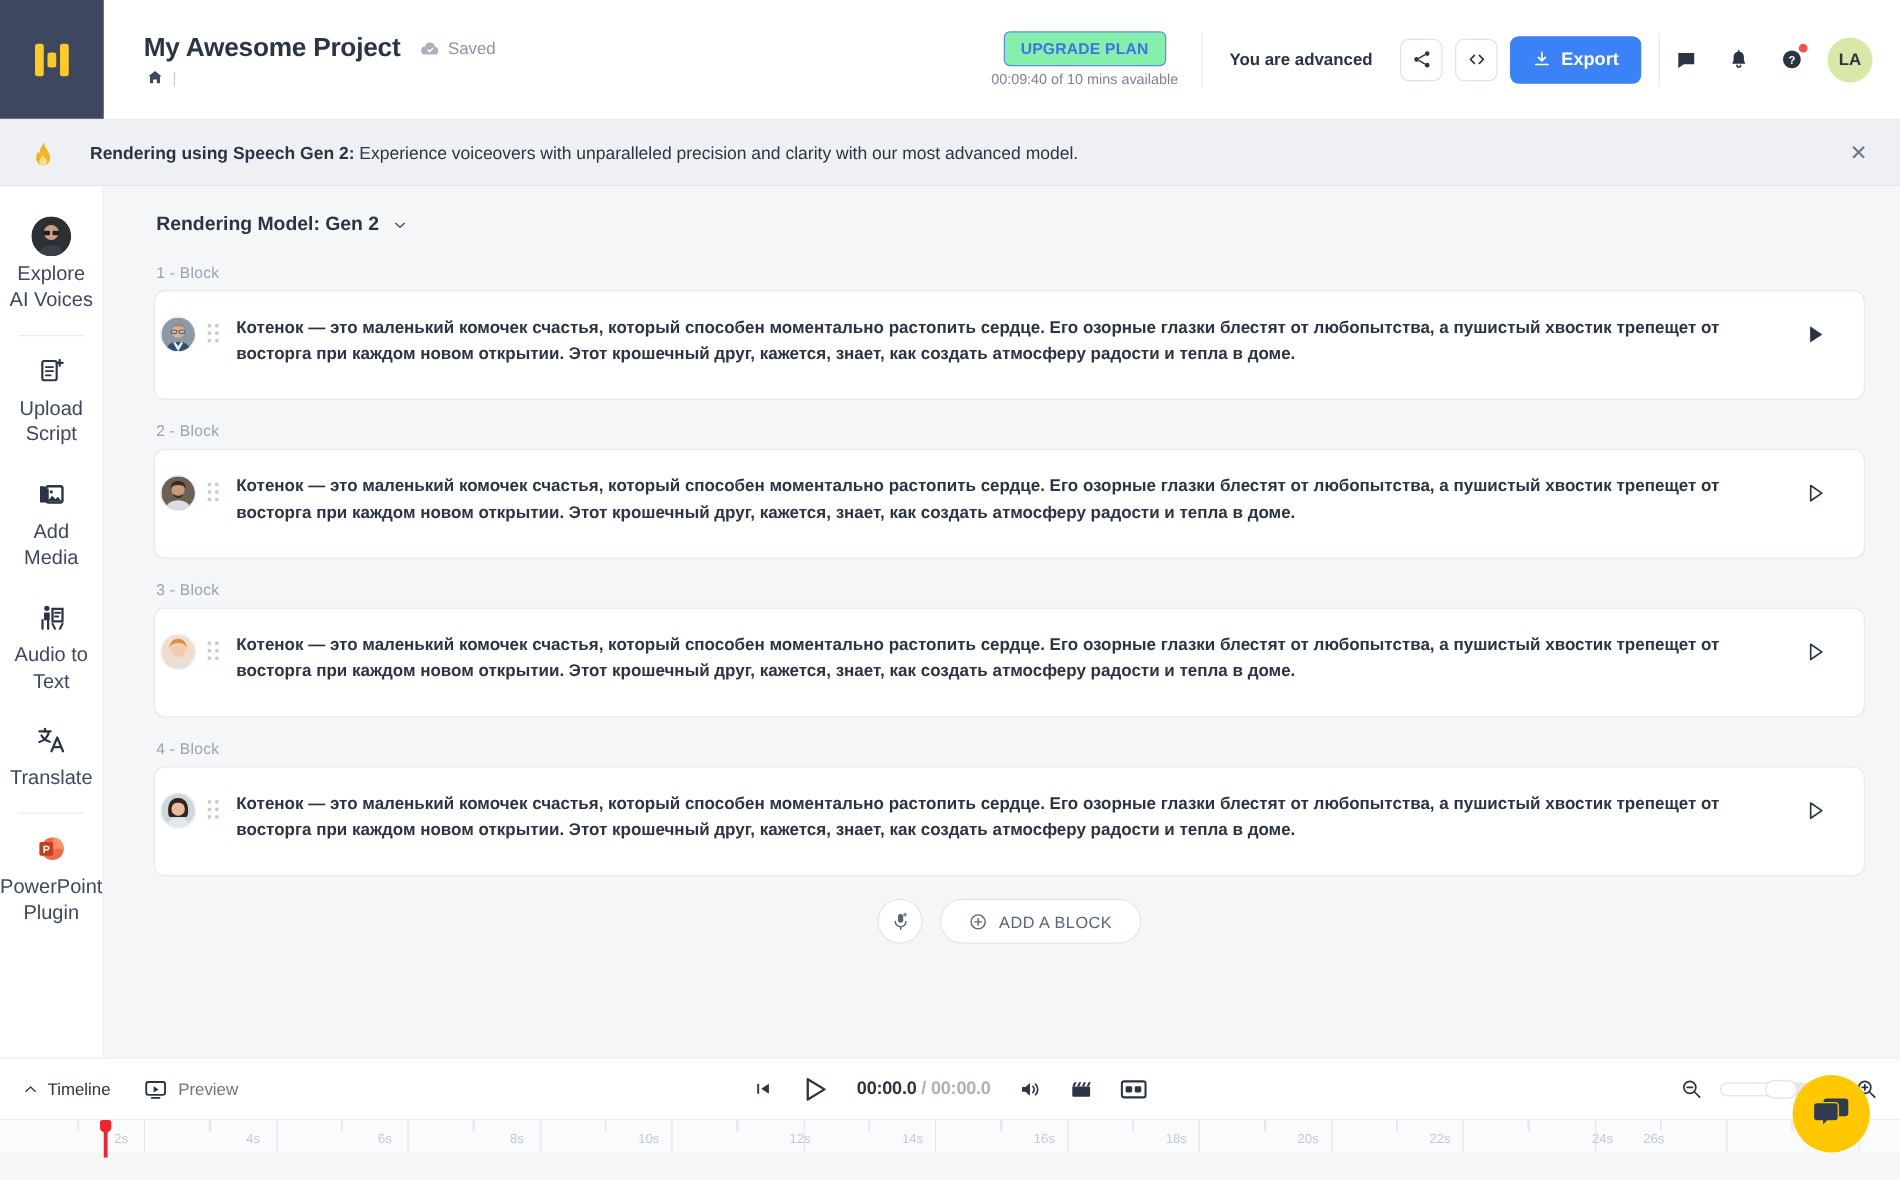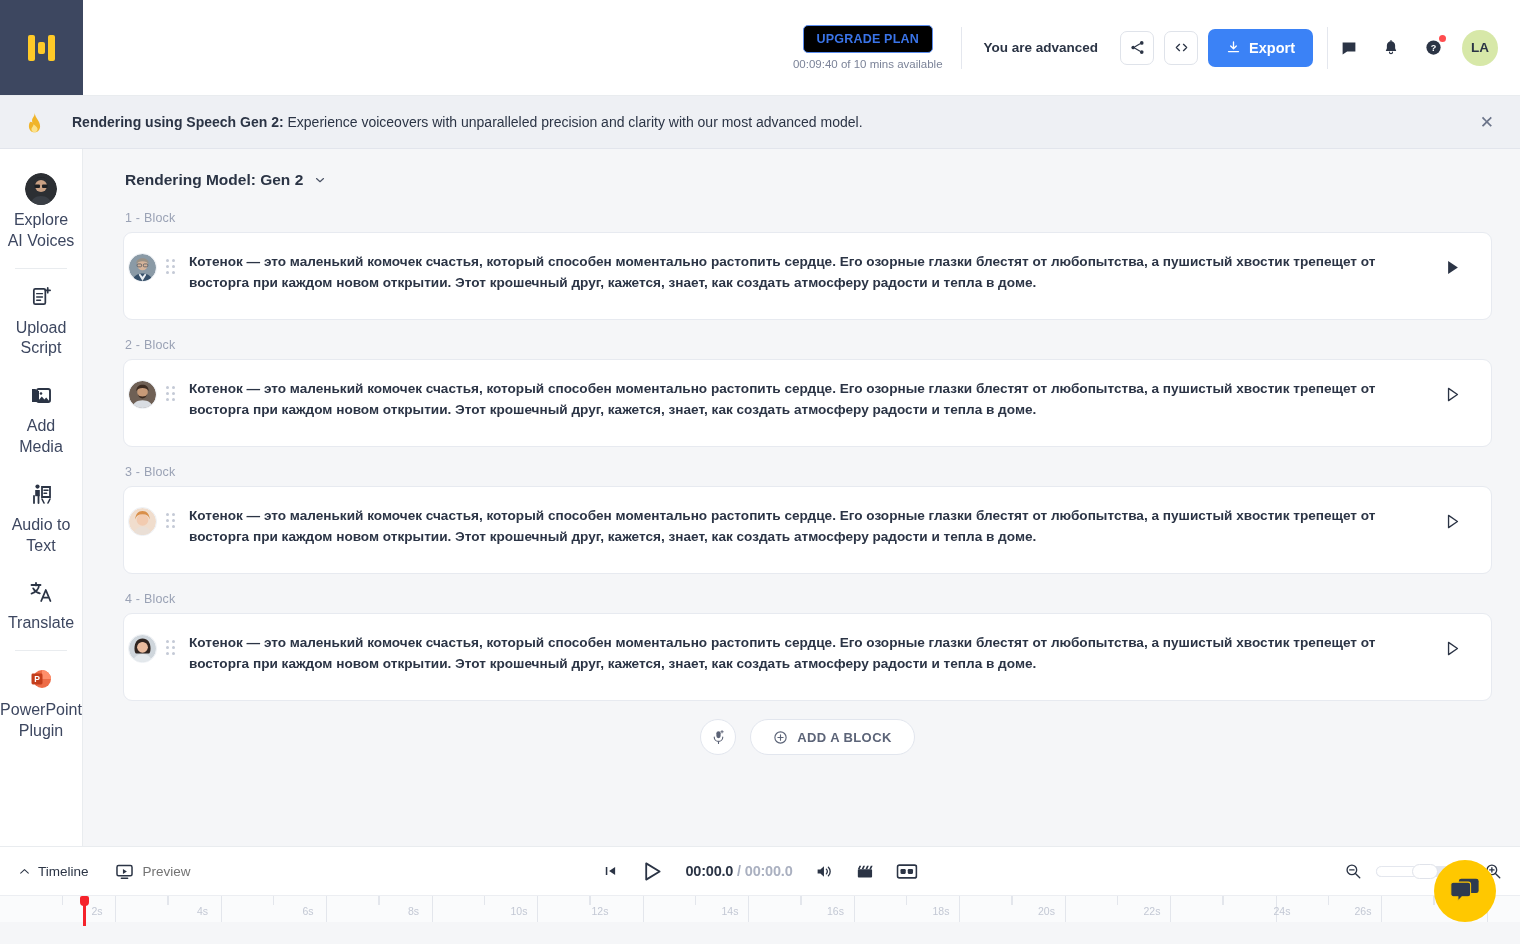--- a/index.html
+++ b/index.html
@@ -37,21 +37,21 @@
     font-size: 21px; font-weight: 700; color: #2b3445; letter-spacing: -0.2px;
   }
   .saved { display: flex; align-items: center; gap: 6px; color: #8b93a7; font-size: 13.5px; }
   .saved svg { display: block; }
   .breadcrumb { display: flex; align-items: center; gap: 7px; color: #3d4760; font-size: 12px; padding-left: 2px;}
   .breadcrumb .bc-sep { color: #c7ccd8; font-size: 12px; }
 
   .header-right { margin-left: auto; display: flex; align-items: center; gap: 0; }
   .upgrade-col { display: flex; flex-direction: column; align-items: center; gap: 5px; padding-right: 18px; }
   .upgrade-btn {
-    border: 1px solid #5b8def; color: #3a74e8; background: #000000;
+    border: 1px solid #5b8def; color: #3a74e8; background: #86efac;
     font-size: 12.5px; font-weight: 700; letter-spacing: 0.2px;
     border-radius: 5px; padding: 6px 13px; cursor: pointer;
   }
   .mins-text { font-size: 11.5px; color: #7b8398; }
   .hdiv { width: 1px; height: 42px; background: #e4e7ee; }
   .editing-text { font-size: 13.5px; font-weight: 700; color: #2b3445; padding: 0 22px; white-space: nowrap; }
   .icon-btn {
     width: 34px; height: 34px; border: 1px solid #dfe3ea; border-radius: 7px;
     background: #fff; display: flex; align-items: center; justify-content: center;
     cursor: pointer; color: #2b3445; margin-right: 10px;
@@ -132,21 +132,21 @@
   .bc-play { width: 40px; flex: 0 0 40px; display: flex; align-items: center; justify-content: center; cursor: pointer; padding-top: 8px;}
 
   .add-row { display: flex; align-items: center; justify-content: center; gap: 14px; margin-top: 14px; }
   .mic-btn {
     width: 36px; height: 36px; border-radius: 50%; border: 1px solid #e2e6ee; background: #fff;
     display: flex; align-items: center; justify-content: center; color: #5b6275; cursor: pointer;
   }
   .addblock-btn {
     height: 36px; border-radius: 18px; border: 1px solid #e2e6ee; background: #fff;
     display: flex; align-items: center; gap: 9px; padding: 0 22px;
-    font-size: 13px; font-weight: 700; color: #5a6party; color: #5c6478; letter-spacing: 0.4px; cursor: pointer;
+    font-size: 13px; font-weight: 400; color: #5a6party; color: #5c6478; letter-spacing: 0.4px; cursor: pointer;
   }
 
   
   .timeline-bar {
     height: 49px; flex: 0 0 49px; background: #fff; border-top: 1px solid #e9ecef;
     display: flex; align-items: center; padding: 0 18px; position: relative;
   }
   .tl-left { display: flex; align-items: center; gap: 26px; }
   .tl-toggle { display: flex; align-items: center; gap: 7px; font-size: 13.5px; color: #2b3445; cursor: pointer; }
   .tl-preview { display: flex; align-items: center; gap: 9px; font-size: 13.5px; color: #737373; cursor: pointer; }
@@ -196,20 +196,38 @@
 
   <div class="header">
     <div class="logo-box">
       <div class="logo-bars">
         <span class="b1"></span>
           <span class="b2"></span>
           <span class="b3"></span>
       </div>
     </div>
     <div class="header-main">
+      <div class="title-block">
+        <div class="title-row">
+          <div class="proj-title">My Awesome Project</div>
+          <div class="saved">
+            <svg width="16" height="16" viewBox="0 0 24 24">
+              <path d="M6.5 19h11a4.5 4.5 0 0 0 .4-8.98A6 6 0 0 0 6.1 9.2 4.4 4.4 0 0 0 6.5 19z" fill="#a9b0c0"></path>
+              <path d="M9.6 13.6l1.9 1.9 3.6-3.9" stroke="#fff" stroke-width="1.8" fill="none" stroke-linecap="round" stroke-linejoin="round"></path>
+            </svg>
+            <span>Saved</span>
+          </div>
+        </div>
+        <div class="breadcrumb">
+          <svg width="14" height="14" viewBox="0 0 24 24">
+            <path d="M12 3.2L3 10.4h2.2V20h4.2v-5.2h5.2V20h4.2v-9.6H21z" fill="#3d4760"></path>
+          </svg>
+          <span class="bc-sep">|</span>
+        </div>
+      </div>
 
       <div class="header-right">
         <div class="upgrade-col">
           <button class="upgrade-btn">UPGRADE PLAN</button>
           <div class="mins-text">00:09:40 of 10 mins available</div>
         </div>
         <div class="hdiv"></div>
         <div class="editing-text">You are advanced</div>
 
         <div class="icon-btn">
@@ -614,21 +632,21 @@
         <div class="tick minor" style="left: 190px;"></div>
         <div class="tick major" style="left: 348.5px;"></div>
         <div class="tick-lab" style="left: 330.5px;">8s</div>
         <div class="tick minor" style="left: 400.5px;"></div>
         <div class="tick minor" style="left: 295.5px;"></div>
         <div class="tick major" style="left: 454px;"></div>
         <div class="tick-lab" style="left: 436px;">10s</div>
         <div class="tick minor" style="left: 506px;"></div>
         <div class="tick minor" style="left: 401px;"></div>
         <div class="tick major" style="left: 559.5px;"></div>
-        <div class="tick-lab" style="left: 517px;">12s</div>
+        <div class="tick-lab" style="left: 557px;">12s</div>
         <div class="tick minor" style="left: 611.5px;"></div>
         <div class="tick minor" style="left: 506.5px;"></div>
         <div class="tick major" style="left: 665px;"></div>
         <div class="tick-lab" style="left: 647px;">14s</div>
         <div class="tick minor" style="left: 717px;"></div>
         <div class="tick minor" style="left: 612px;"></div>
         <div class="tick major" style="left: 770.5px;"></div>
         <div class="tick-lab" style="left: 752.5px;">16s</div>
         <div class="tick minor" style="left: 822.5px;"></div>
         <div class="tick minor" style="left: 717.5px;"></div>
@@ -642,21 +660,21 @@
         <div class="tick minor" style="left: 928.5px;"></div>
         <div class="tick major" style="left: 1087px;"></div>
         <div class="tick-lab" style="left: 1069px;">22s</div>
         <div class="tick minor" style="left: 1139px;"></div>
         <div class="tick minor" style="left: 1034px;"></div>
         <div class="tick major" style="left: 1192.5px;"></div>
         <div class="tick-lab" style="left: 1199px;">24s</div>
         <div class="tick minor" style="left: 1244.5px;"></div>
         <div class="tick minor" style="left: 1139.5px;"></div>
         <div class="tick major" style="left: 1298px;"></div>
-        <div class="tick-lab" style="left: 1280px;">26s</div>
+        <div class="tick-lab" style="left: 1240px;">26s</div>
         <div class="tick minor" style="left: 1350px;"></div>
         <div class="tick minor" style="left: 1245px;"></div>
         <div class="tick major" style="left: 1403.5px;"></div>
         <div class="tick-lab" style="left: 1385.5px;">28s</div>
         <div class="tick minor" style="left: 1350.5px;"></div>
       </div>
     <div class="playhead"></div>
   </div>
 
   <div class="chat-fab">

